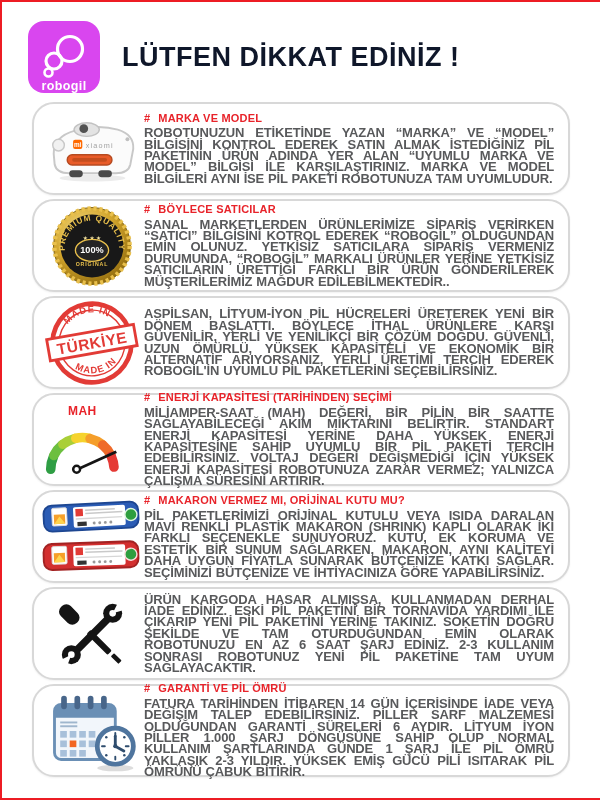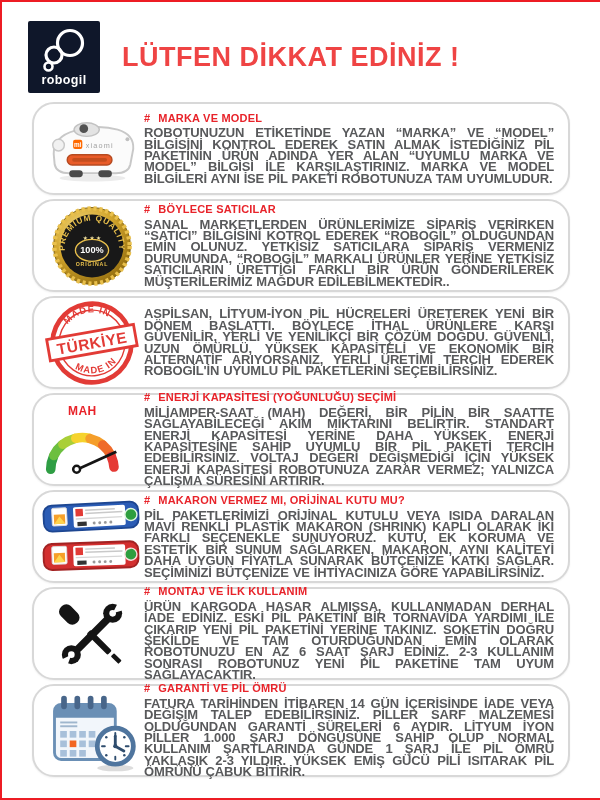--- a/index.html
+++ b/index.html
@@ -10,28 +10,28 @@
   }
   
   .edge{position:absolute;background:#ed1c24;z-index:50;}
   .edge-top{top:0;left:0;width:100%;height:2px;}
   .edge-left{top:0;left:0;width:2px;height:100%;}
   .edge-bottom{bottom:0;left:0;width:100%;height:2px;}
 
   
   .header{display:flex;align-items:center;padding:21px 0 0 28px;gap:22px;}
   .logo{
-    width:72px;height:72px;background:#0f172a;border-radius:2px;
+    width:72px;height:72px;background:#d946ef;border-radius:16px;
     display:flex;flex-direction:column;align-items:center;justify-content:flex-end;
-    padding-bottom:7px;box-sizing:border-box;flex:none;
+    padding-bottom:1px;box-sizing:border-box;flex:none;
   }
   .logo svg{margin-bottom:2px;}
   .logo-text{color:#fff;font-weight:bold;font-size:12.5px;letter-spacing:.4px;line-height:1;}
   .page-title{
-    color:#ef4444;font-weight:bold;font-size:27px;letter-spacing:.5px;
+    color:#0f172a;font-weight:bold;font-size:27px;letter-spacing:.5px;
     margin:0;white-space:nowrap;
   }
 
   
   .sections{margin:9px 30px 0 32px;}
   .card{
     box-sizing:border-box;height:93px;margin-bottom:4px;
     border:2px solid #d8d8d8;border-radius:22px;background:#fff;
     display:flex;align-items:center;padding:4px 14px 4px 6px;
     box-shadow:0 1px 2px rgba(0,0,0,0.06);
@@ -158,21 +158,21 @@
     <path d="M33.1 37.7 A33 33 0 0 1 46.9 37.7" stroke="#f6d32d"></path>
     <path d="M48 38 A33 33 0 0 1 60.3 44" stroke="#f59e2a"></path>
     <path d="M61.2 44.7 A33 33 0 0 1 69.7 55.5" stroke="#ef6a2a"></path>
     <path d="M70.1 56.6 A33 33 0 0 1 72.9 67.7" stroke="#e53935"></path>
   </g>
   <path d="M35 71.5 L76 53 L74.6 50.4 L34 69 Z" fill="#141414"></path>
   <circle cx="34" cy="70" r="3.6" fill="#fff" stroke="#141414" stroke-width="2.6"></circle>
 </svg>
       </div>
     <div class="texts">
-      <h2 class="sec-title"><span class="hash">#</span><span class="title-text">ENERJİ KAPASİTESİ (YOĞUNLUĞU) SEÇİMİ</span></h2>
+      <h2 class="sec-title"><span class="hash">#</span><span class="title-text">ENERJİ KAPASİTESİ (TARİHİNDEN) SEÇİMİ</span></h2>
       <p class="sec-body">MİLİAMPER-SAAT (MAH) DEĞERİ, BİR PİLİN BİR SAATTE SAĞLAYABİLECEĞİ AKIM MİKTARINI BELİRTİR. STANDART ENERJİ KAPASİTESİ YERİNE DAHA YÜKSEK ENERJİ KAPASİTESİNE SAHİP UYUMLU BİR PİL PAKETİ TERCİH EDEBİLİRSİNİZ. VOLTAJ DEĞERİ DEĞİŞMEDİĞİ İÇİN YÜKSEK ENERJİ KAPASİTESİ ROBOTUNUZA ZARAR VERMEZ; YALNIZCA ÇALIŞMA SÜRESİNİ ARTIRIR.</p>
     </div>
   </section>
 
   <section class="card">
     <div class="icon-wrap">
 <svg width="104" height="86" viewBox="0 0 112 92">
   <g transform="rotate(-3 56 25)">
     <rect x="4" y="10" width="102" height="28" rx="9" fill="#2b5cb5" stroke="#1d4691" stroke-width="2"></rect>
     <rect x="36" y="13" width="56" height="22" rx="2" fill="#fff"></rect>
@@ -226,21 +226,20 @@
     <circle cx="21" cy="71" r="11.5"></circle>
     <polygon points="21,71 3,80 12,95" fill="#fff"></polygon>
     <circle cx="21" cy="71" r="4" fill="#fff"></circle>
     <rect x="10" y="9" width="17" height="27" rx="7.5" transform="rotate(-45 18.5 22.5)"></rect>
     <rect x="41" y="42.5" width="36" height="7.5" rx="2" transform="rotate(45 45 46)"></rect>
     <rect x="69" y="73" width="13" height="5.5" rx="1" transform="rotate(45 75.5 75.5)"></rect>
   </g>
 </svg>
       </div>
     <div class="texts">
-      <h2 class="sec-title"><span class="hash">#</span><span class="title-text">MONTAJ VE İLK KULLANIM</span></h2>
       <p class="sec-body">ÜRÜN KARGODA HASAR ALMIŞSA, KULLANMADAN DERHAL İADE EDİNİZ. ESKİ PİL PAKETİNİ BİR TORNAVİDA YARDIMI İLE ÇIKARIP YENİ PİL PAKETİNİ YERİNE TAKINIZ. SOKETİN DOĞRU ŞEKİLDE VE TAM OTURDUĞUNDAN EMİN OLARAK ROBOTUNUZU EN AZ 6 SAAT ŞARJ EDİNİZ. 2-3 KULLANIM SONRASI ROBOTUNUZ YENİ PİL PAKETİNE TAM UYUM SAĞLAYACAKTIR.</p>
     </div>
   </section>
 
   <section class="card">
     <div class="icon-wrap">
 <svg width="95" height="84" viewBox="0 0 100 88">
   <ellipse cx="74" cy="83" rx="19" ry="3.5" fill="#dcdcdc"></ellipse>
   <rect x="10" y="16" width="64" height="58" rx="7" fill="#f2f6fb" stroke="#6a8fb5" stroke-width="3"></rect>
   <path d="M10 23 q0-7 7-7 h50 q7 0 7 7 v7 h-64 Z" fill="#6a8fb5"></path>

